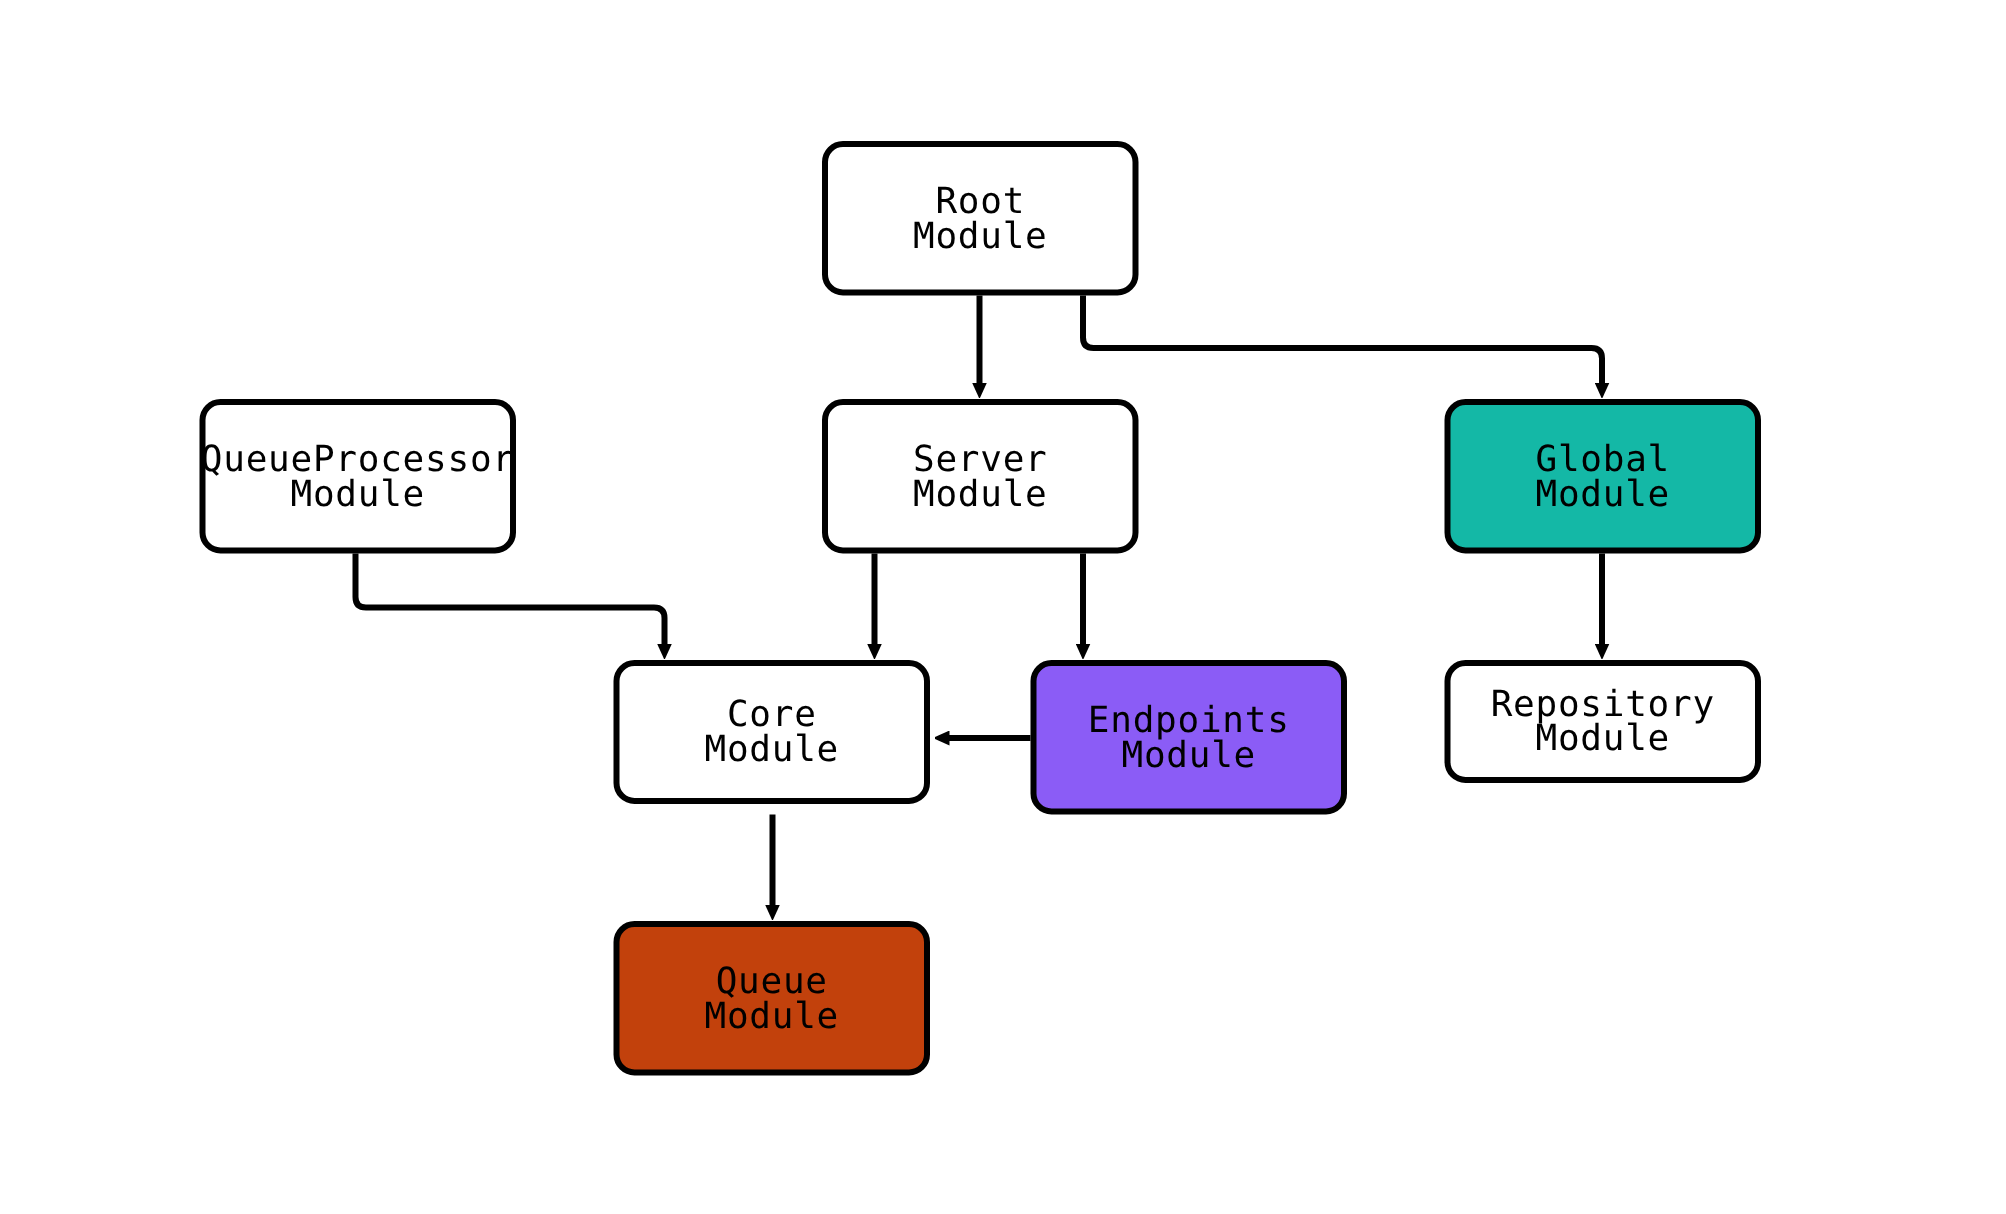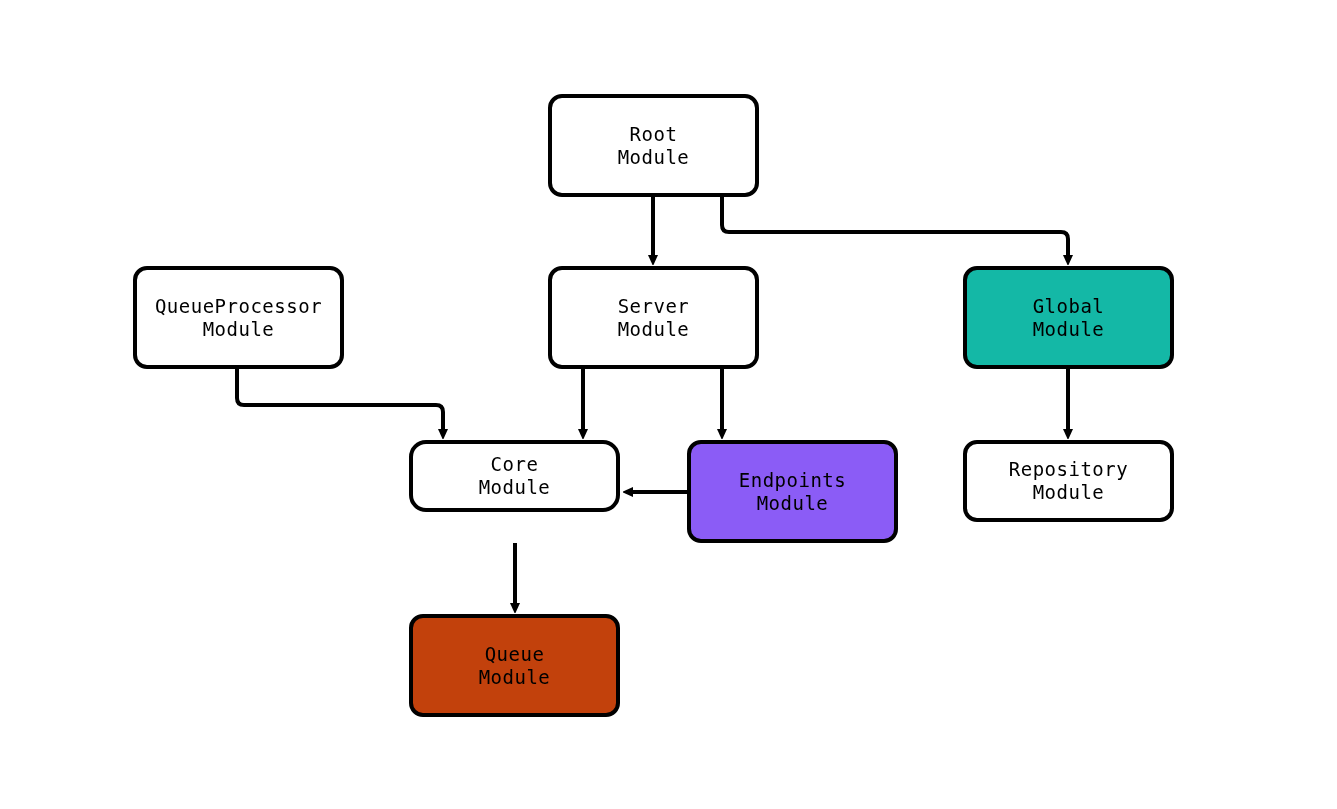--- a/index.html
+++ b/index.html
@@ -31,21 +31,21 @@
     border: 4px solid #000000;
     border-radius: 14px;
     display: flex;
     flex-direction: column;
     align-items: center;
     justify-content: center;
     color: #000000;
   }
   .node-label {
     font-family: "DejaVu Sans Mono", "Liberation Mono", monospace;
-    font-size: 19px;
+    font-size: 24px;
     line-height: 23px;
     letter-spacing: 0.5px;
     text-align: center;
     white-space: pre;
   }
 </style>
 </head>
 <body>
 
 <div id="canvas">
@@ -78,21 +78,21 @@
 Module</div>
       </div>
       <div class="node" style="left: 548px; top: 266px; width: 211px; height: 103px; border-width: 4px; border-color: rgb(0, 0, 0); background: rgb(255, 255, 255);">
         <div class="node-label">Server
 Module</div>
       </div>
       <div class="node" style="left: 963px; top: 266px; width: 211px; height: 103px; border-width: 4px; border-color: rgb(0, 0, 0); background: #14b8a6;">
         <div class="node-label">Global
 Module</div>
       </div>
-      <div class="node" style="left: 409px; top: 440px; width: 211px; height: 72px; border-width: 4px; border-color: rgb(0, 0, 0); background: rgb(255, 255, 255); border-radius: 17px;">
+      <div class="node" style="left: 409px; top: 440px; width: 211px; height: 96px; border-width: 4px; border-color: rgb(0, 0, 0); background: rgb(255, 255, 255);">
         <div class="node-label">Core
 Module</div>
       </div>
       <div class="node" style="left: 687px; top: 440px; width: 211px; height: 103px; border-width: 4px; border-color: rgb(0, 0, 0); background: #8b5cf6;">
         <div class="node-label">Endpoints
 Module</div>
       </div>
       <div class="node" style="left: 963px; top: 440px; width: 211px; height: 82px; border-width: 4px; border-color: rgb(0, 0, 0); background: rgb(255, 255, 255);">
         <div class="node-label">Repository
 Module</div>

